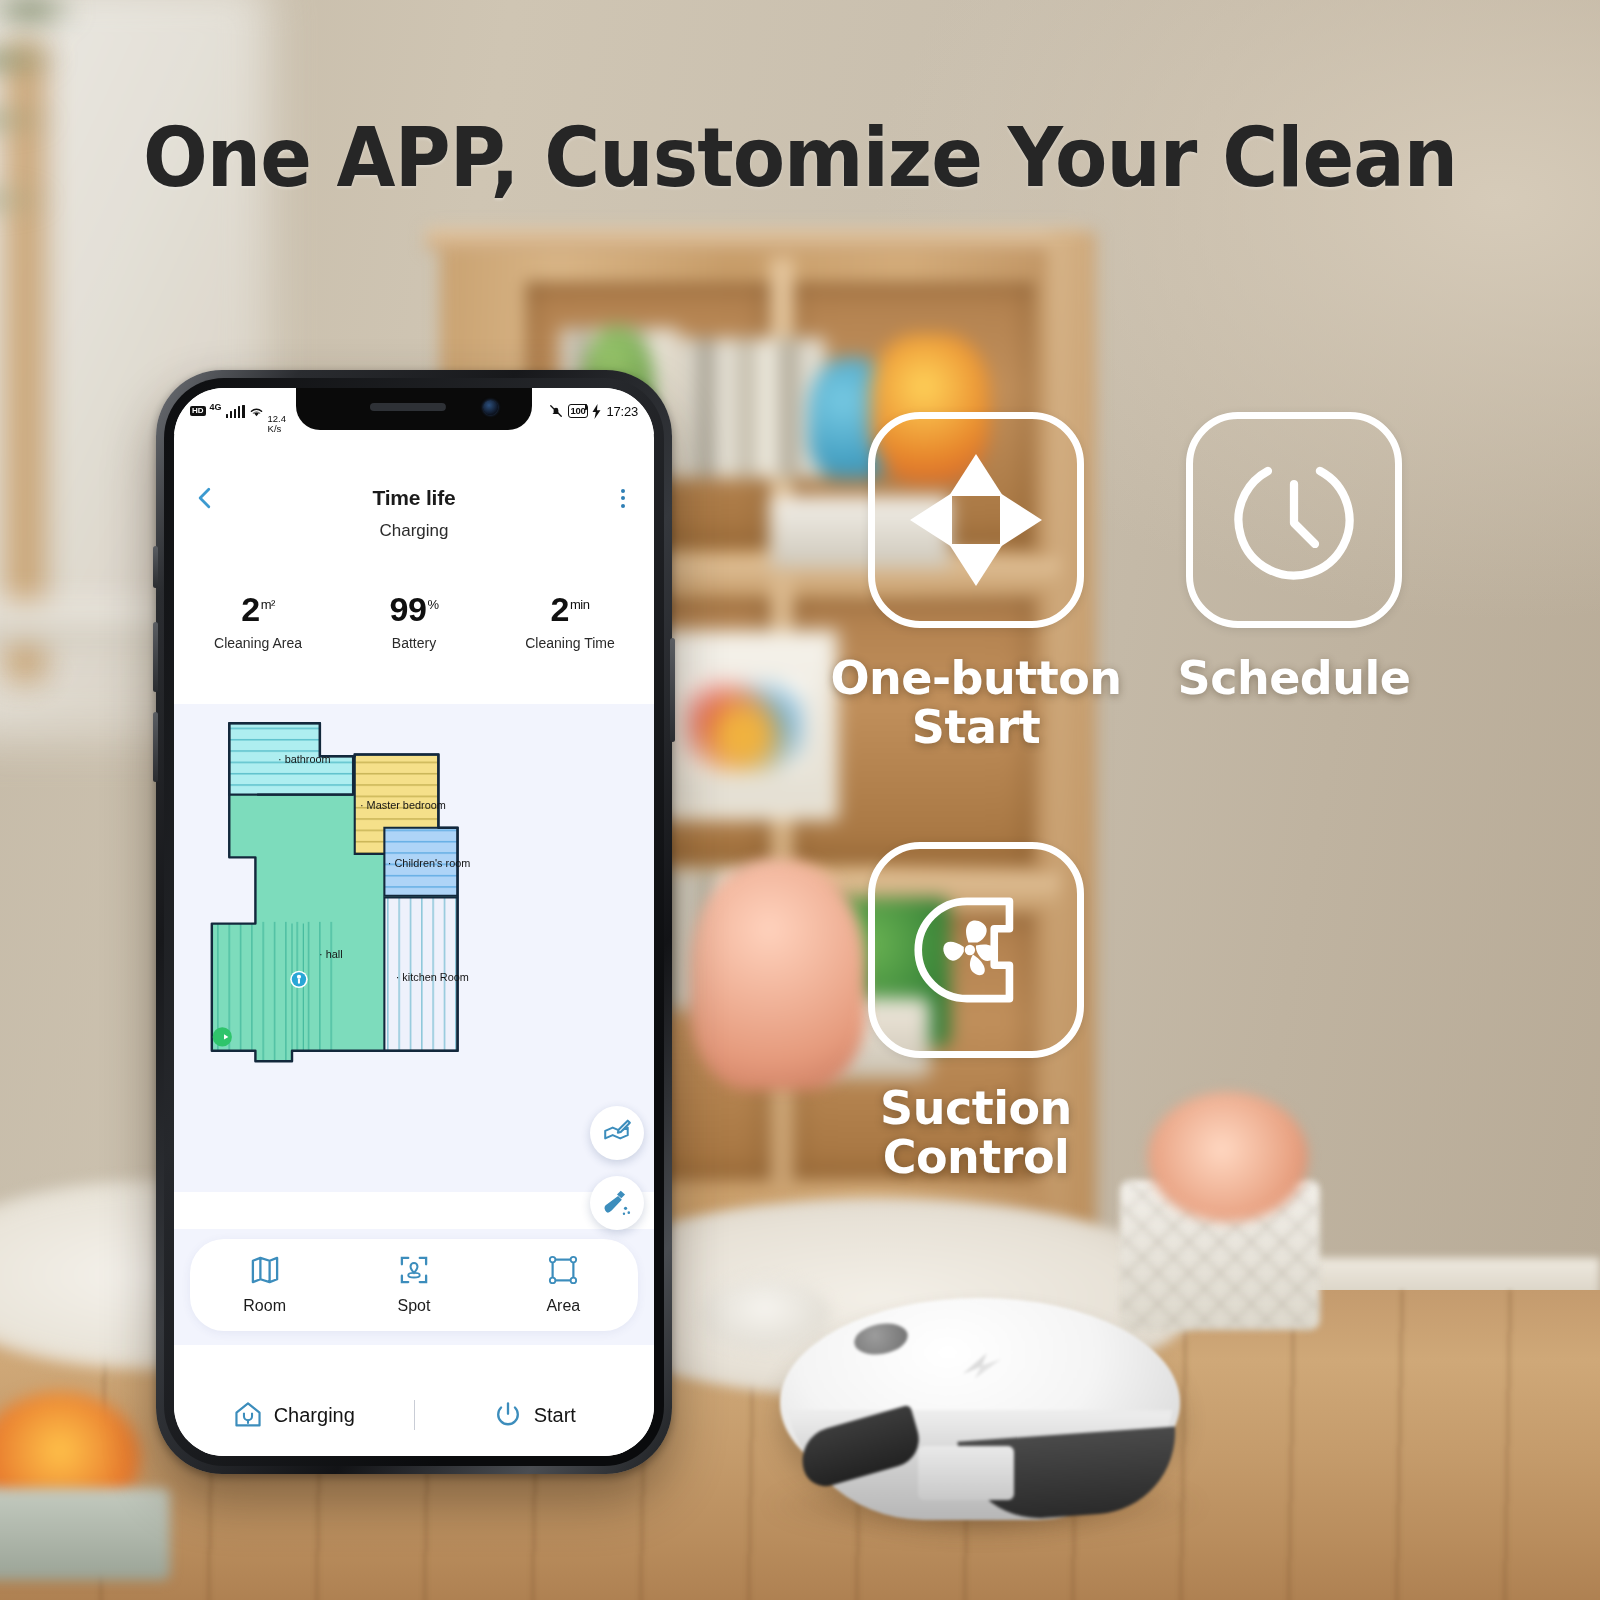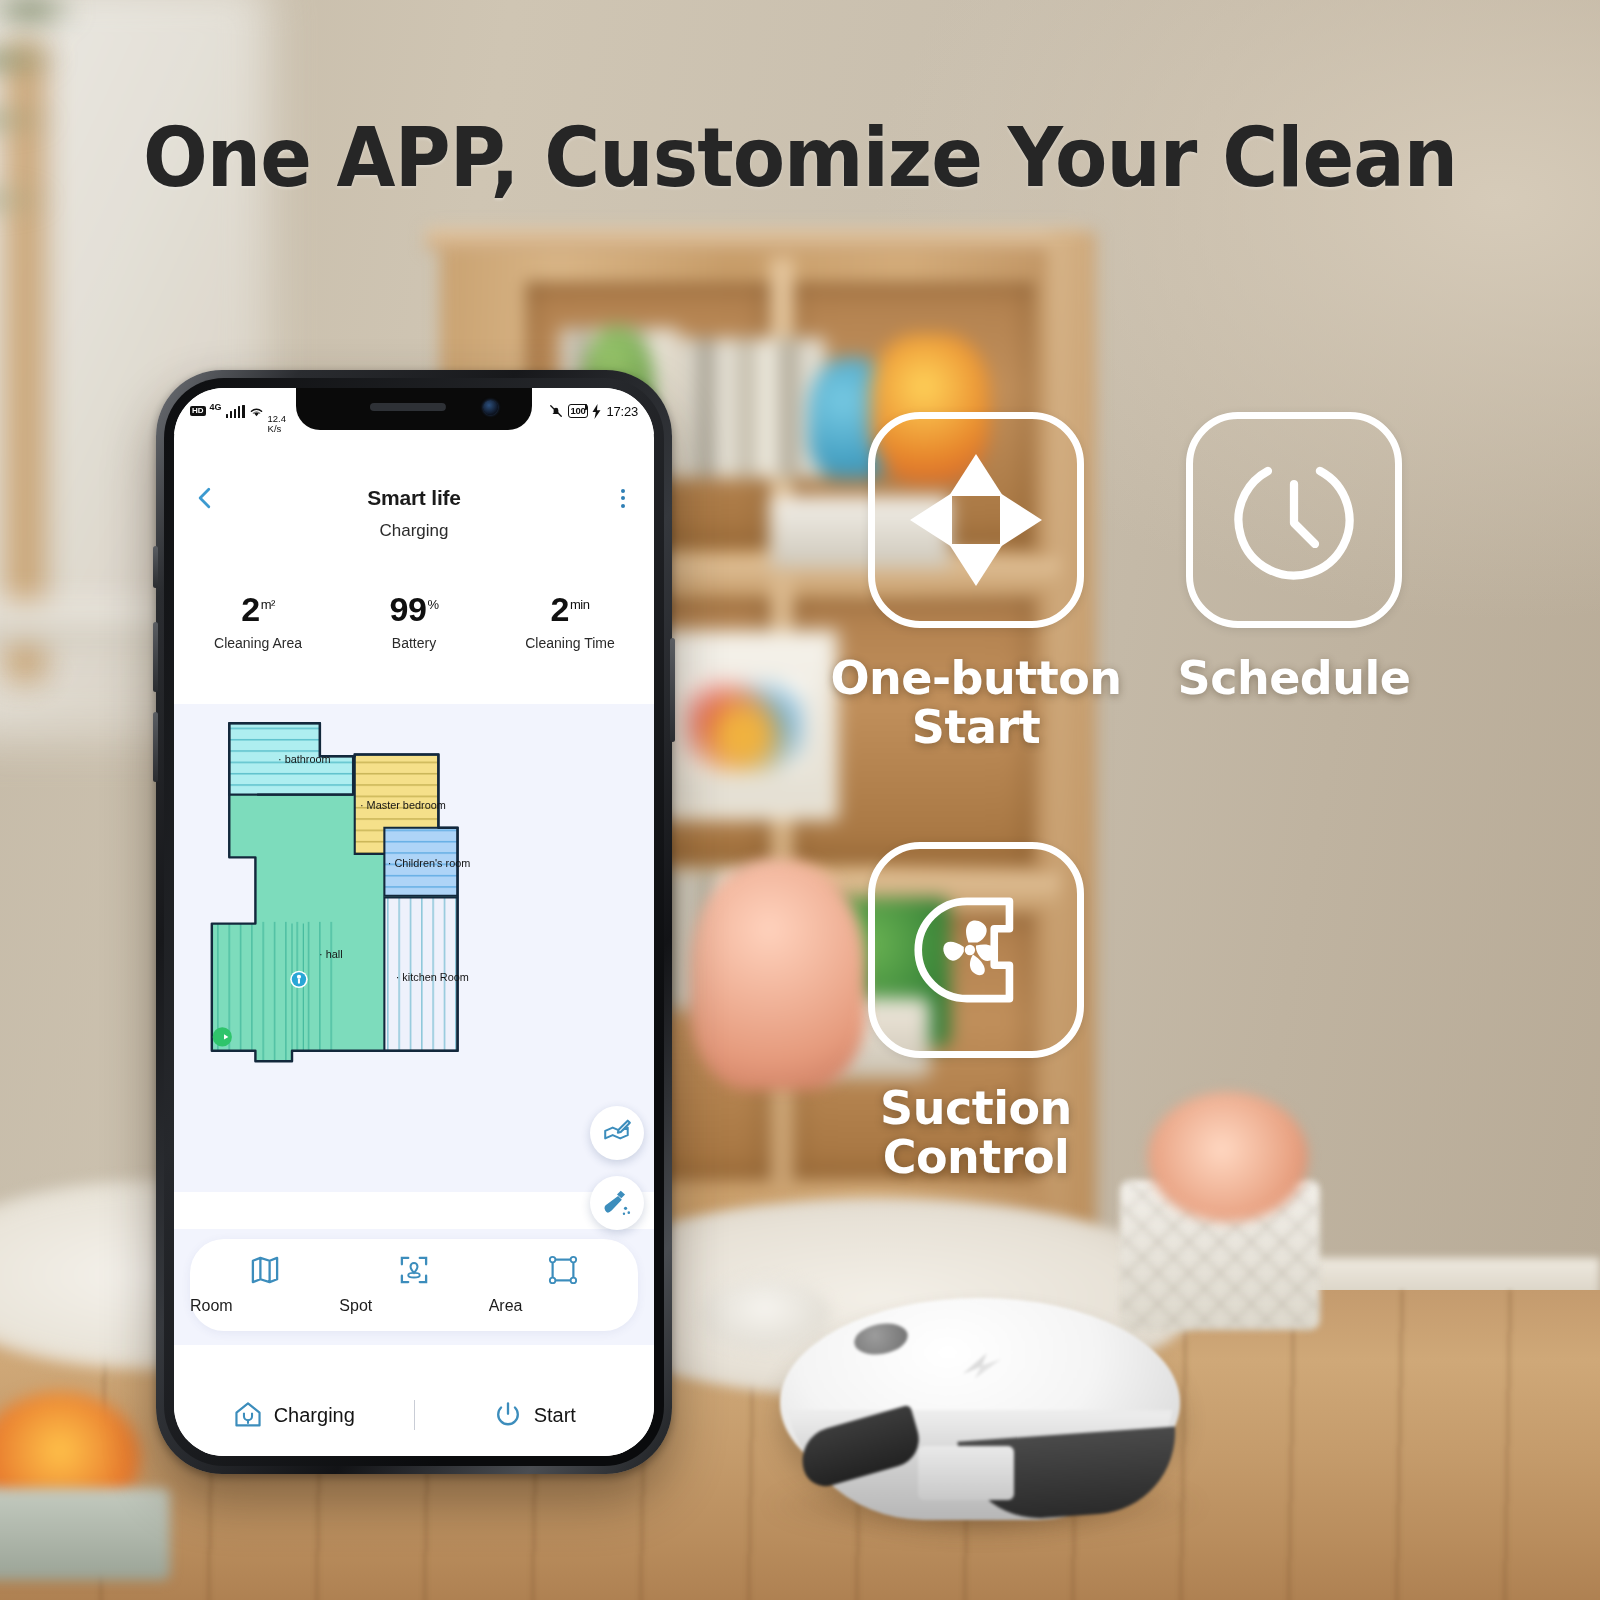--- a/index.html
+++ b/index.html
@@ -382,21 +382,21 @@
   #fab-edit { right: 10px; top: 402px; }
   #fab-clean { right: 10px; top: 472px; }
 
   
   .modebar-wrap { background: #f2f4fd; padding: 10px 16px 14px; }
   .modebar {
     background: #fff; border-radius: 34px;
     box-shadow: 0 2px 10px rgba(60,80,140,.08);
     display: flex; padding: 14px 0 16px;
   }
-  .mode { flex: 1; text-align: left; }
+  .mode { flex: 1; text-align: center; }
   .mode-ico { height: 34px; display: flex; align-items: center; justify-content: center; }
   .mode-lbl { font-size: 16px; color: #1c1c1c; margin-top: 10px; }
 
   
   .bottombar {
     background: #fff; display: flex; align-items: center;
     padding: 18px 0 26px;
   }
   .bb-item { flex: 1; display: flex; align-items: center; justify-content: center; gap: 11px; }
   .bb-lbl { font-size: 20px; color: #141414; }
@@ -557,21 +557,21 @@
             </svg>
             <span class="clock">17:23</span>
           </div>
         </div>
 
         <div class="app-header">
           <div class="hdr-row">
             <svg class="back-chev" viewBox="0 0 24 24">
               <path d="M15.5 4 L7.5 12 L15.5 20" fill="none" stroke="#3c9ad0" stroke-width="2.6" stroke-linecap="round" stroke-linejoin="round"></path>
             </svg>
-            <div class="app-title">Smart life</div>
+            <div class="app-title">Time life</div>
             <div class="kebab">
                 <span></span>
                 <span></span>
                 <span></span>
               </div>
           </div>
           <div class="app-sub">Charging</div>
         </div>
 
         <div class="stats">

